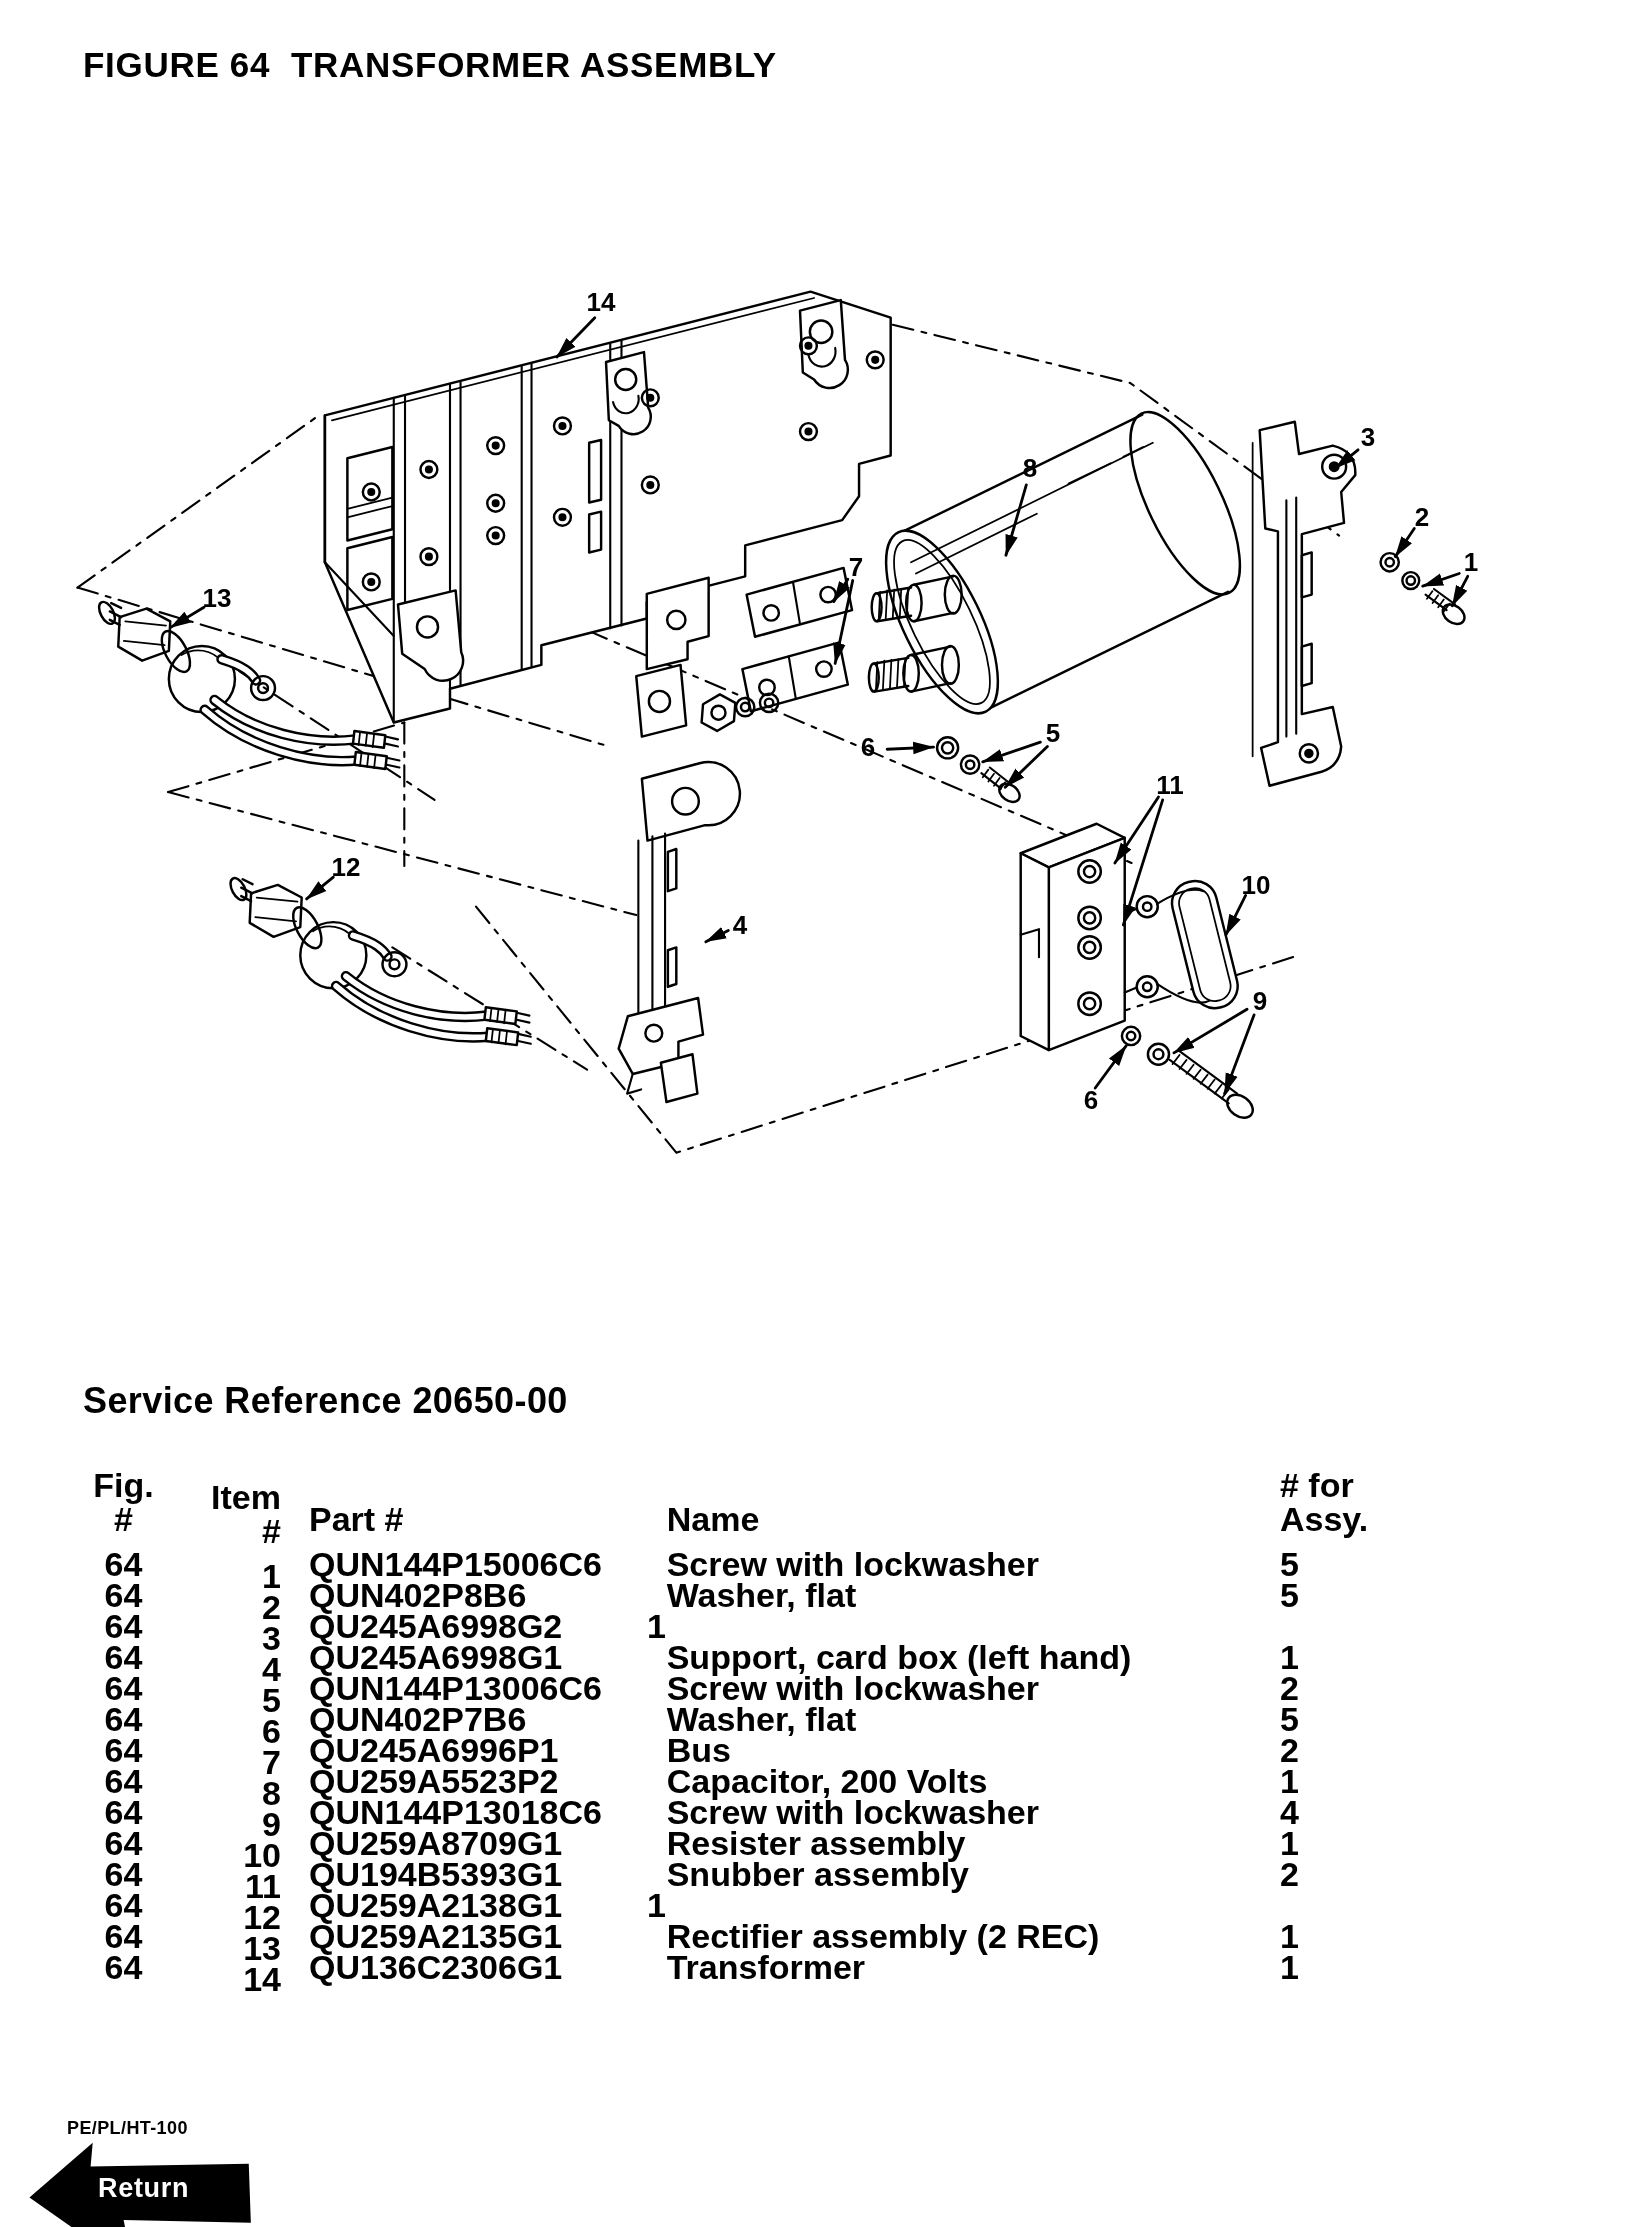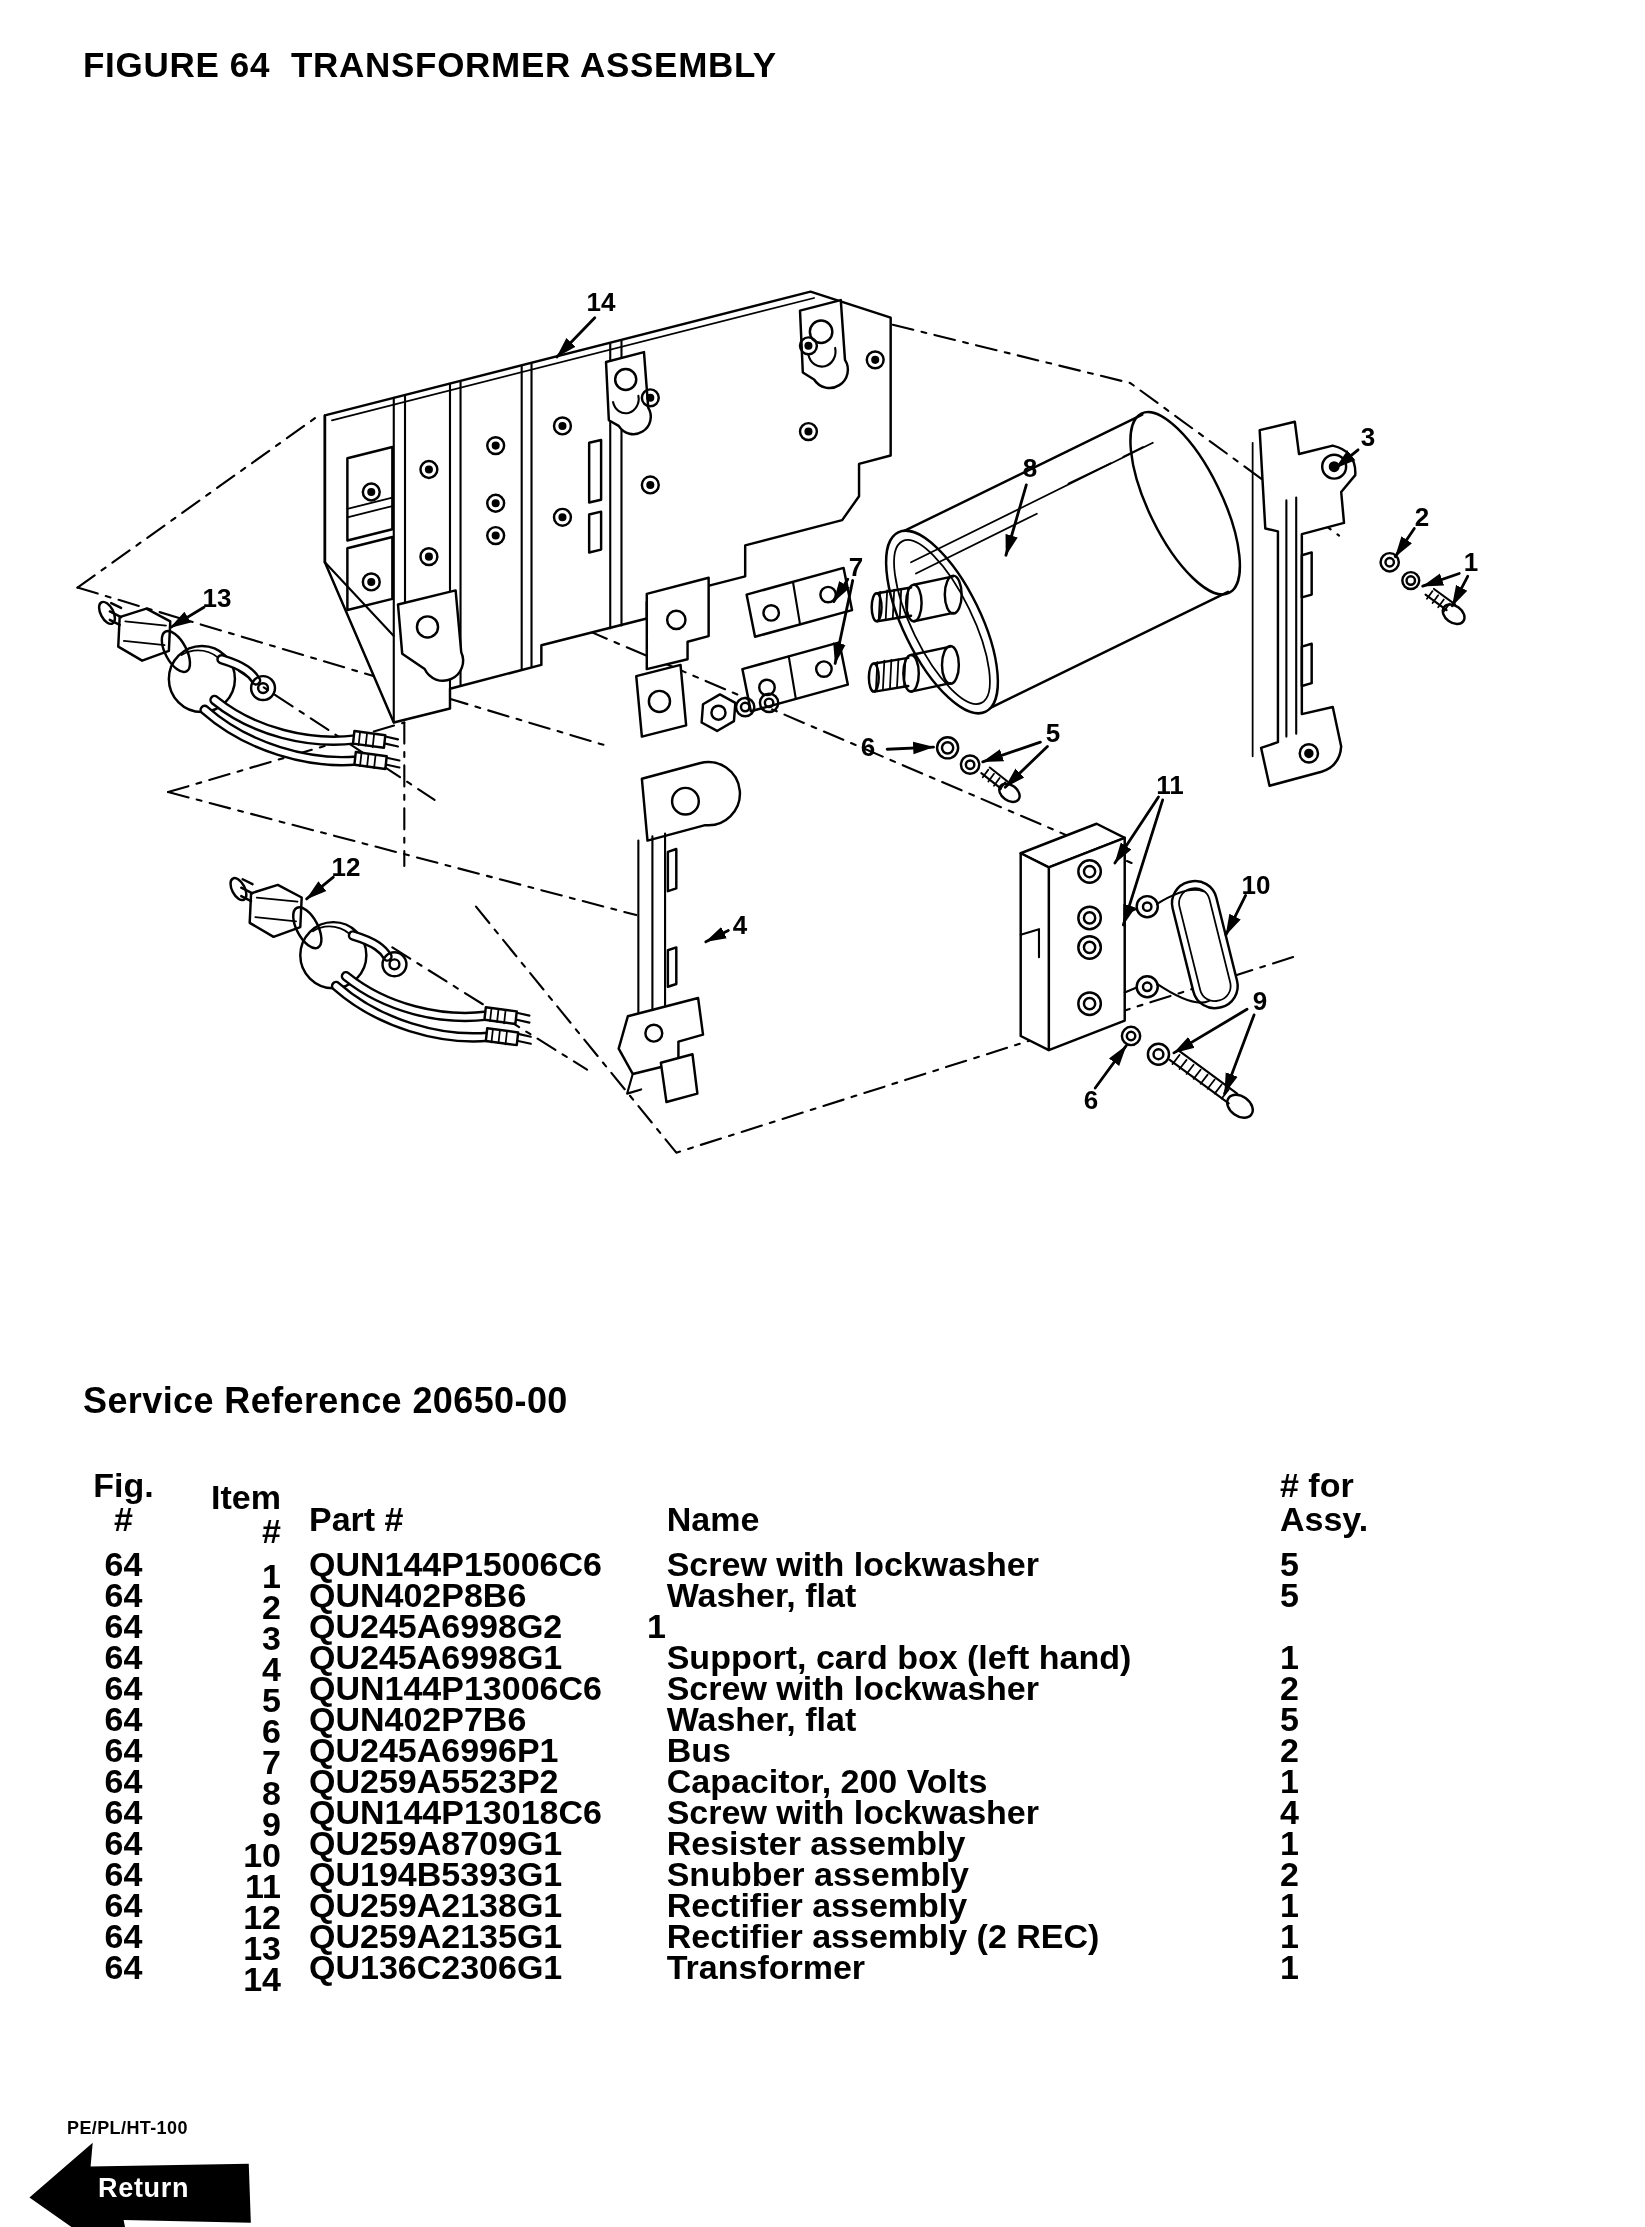--- a/index.html
+++ b/index.html
@@ -458,21 +458,20 @@
           <div class="c-item">11</div>
           <div class="c-part">QU194B5393G1</div>
           <div class="c-name">Snubber assembly</div>
           <div class="c-qty">2</div>
         </div>
 
         <div class="pt-row">
           <div class="c-fig">64</div>
           <div class="c-item">12</div>
           <div class="c-part">QU259A2138G1</div>
-          <div class="c-name">Rectifier assembly</div>
           <div class="c-qty">1</div>
         </div>
 
         <div class="pt-row">
           <div class="c-fig">64</div>
           <div class="c-item">13</div>
           <div class="c-part">QU259A2135G1</div>
           <div class="c-name">Rectifier assembly (2 REC)</div>
           <div class="c-qty">1</div>
         </div>

